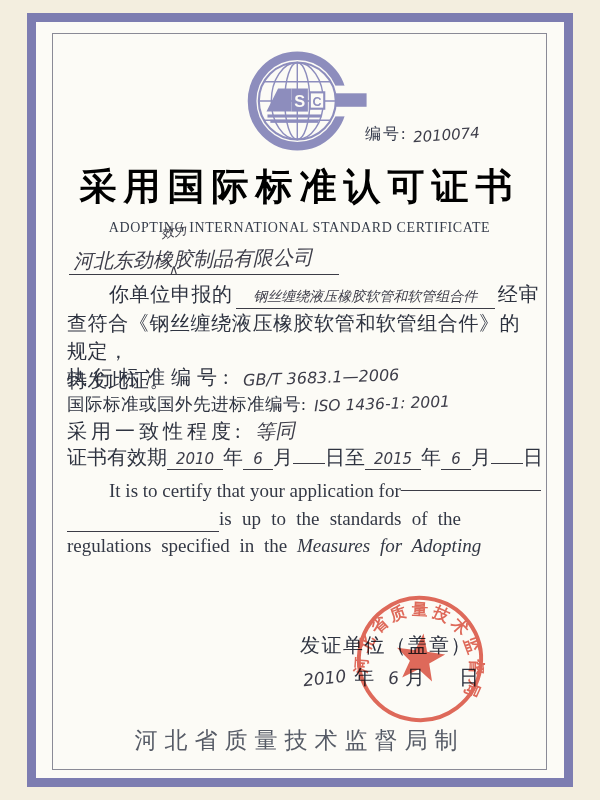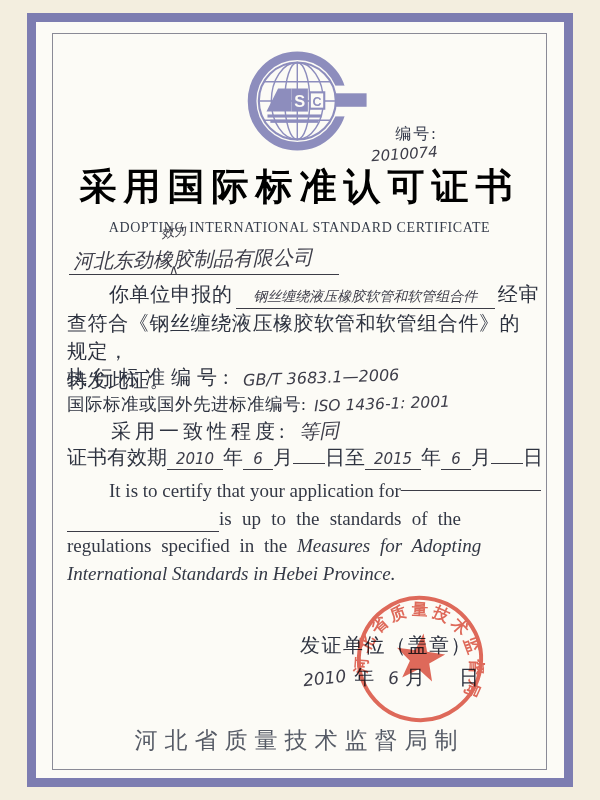--- a/index.html
+++ b/index.html
@@ -13,21 +13,21 @@
     position:absolute;left:27px;top:13px;right:27px;bottom:13px;
     border:9px solid #7d7db1;background:#fcfbf6;box-sizing:border-box;
   }
   .content{
     position:absolute;left:52px;top:33px;width:495px;height:737px;
     border:1.5px solid #8a8a96;box-sizing:border-box;background:#fcfbf6;
   }
   
   .logo{position:absolute;left:186px;top:16px;width:132px;height:102px;}
   
-  .serial{position:absolute;left:312px;top:90px;display:flex;align-items:flex-end;flex-direction:column;}
+  .serial{position:absolute;left:312px;top:90px;display:flex;align-items:center;}
   .serial-label{font-size:16px;letter-spacing:2px;color:#33394a;}
   
   .hw{
     font-family:"DejaVu Sans",sans-serif;font-style:italic;
     color:#3d3d49;
   }
   .title{
     position:absolute;top:128px;left:0;width:100%;text-align:center;
     font-size:37px;font-weight:bold;letter-spacing:7px;color:#000000;
   }
@@ -54,21 +54,21 @@
   .para{position:absolute;left:14px;top:246px;width:472px;font-size:20px;line-height:28.5px;letter-spacing:0.6px;}
   .para-line1{display:flex;align-items:flex-end;padding-left:42px;justify-content:flex-end;}
   .product-blank{
     flex:1;text-align:center;border-bottom:1.5px solid #3c3c46;
     font-size:14px;white-space:nowrap;letter-spacing:0;margin:0 3px;line-height:24px;
   }
   
   .stdline{position:absolute;left:14px;display:flex;align-items:center;white-space:nowrap;}
   .lbl-exec{font-size:20px;letter-spacing:6px;}
   .lbl-intl{font-size:17.5px;letter-spacing:0.5px;}
-  .lbl-cons{font-size:20px;letter-spacing:4px;margin-left:44px;}
+  .lbl-cons{font-size:20px;letter-spacing:4px;}
   .val-hw{font-size:16px;margin-left:8px;transform:rotate(-2deg);}
   .val-hw-big{font-size:20px;margin-left:10px;transform:rotate(-3deg);}
   
   .validity{position:absolute;left:14px;top:410px;display:flex;align-items:baseline;font-size:20px;white-space:nowrap;}
   .blank{display:inline-block;border-bottom:1.6px solid #3c3c46;text-align:center;}
   .b-year{width:56px;}  .b-month{width:30px;}  .b-day{width:32px;}
   .blank .hw{font-size:15px;}
   
   .english{position:absolute;left:14px;top:443px;width:474px;font-size:19px;line-height:27.5px;color:#333845;}
   .eng1{display:flex;align-items:center;padding-left:42px;}
@@ -182,23 +182,20 @@
         <span class="fill"></span>
       </div>
       <div class="eng2">
         <span class="lead"></span>
         <span>is up to the standards of the</span>
       </div>
       <div class="eng3">
         <span>regulations specified in the</span>
         <i>Measures for Adopting</i>
       </div>
-      <div>
-        <i>International Standards in Hebei Province.</i>
-      </div>
     </div>
 
     <div class="issue-label">发证单位（盖章）</div>
     <div class="issue-date">
       <span class="hw">2010</span>
       <span style="margin-left:8px;">年</span>
       <span class="hw" style="margin-left:14px;">6</span>
       <span style="margin-left:6px;">月</span>
       <span style="margin-left:34px;">日</span>
     </div>

